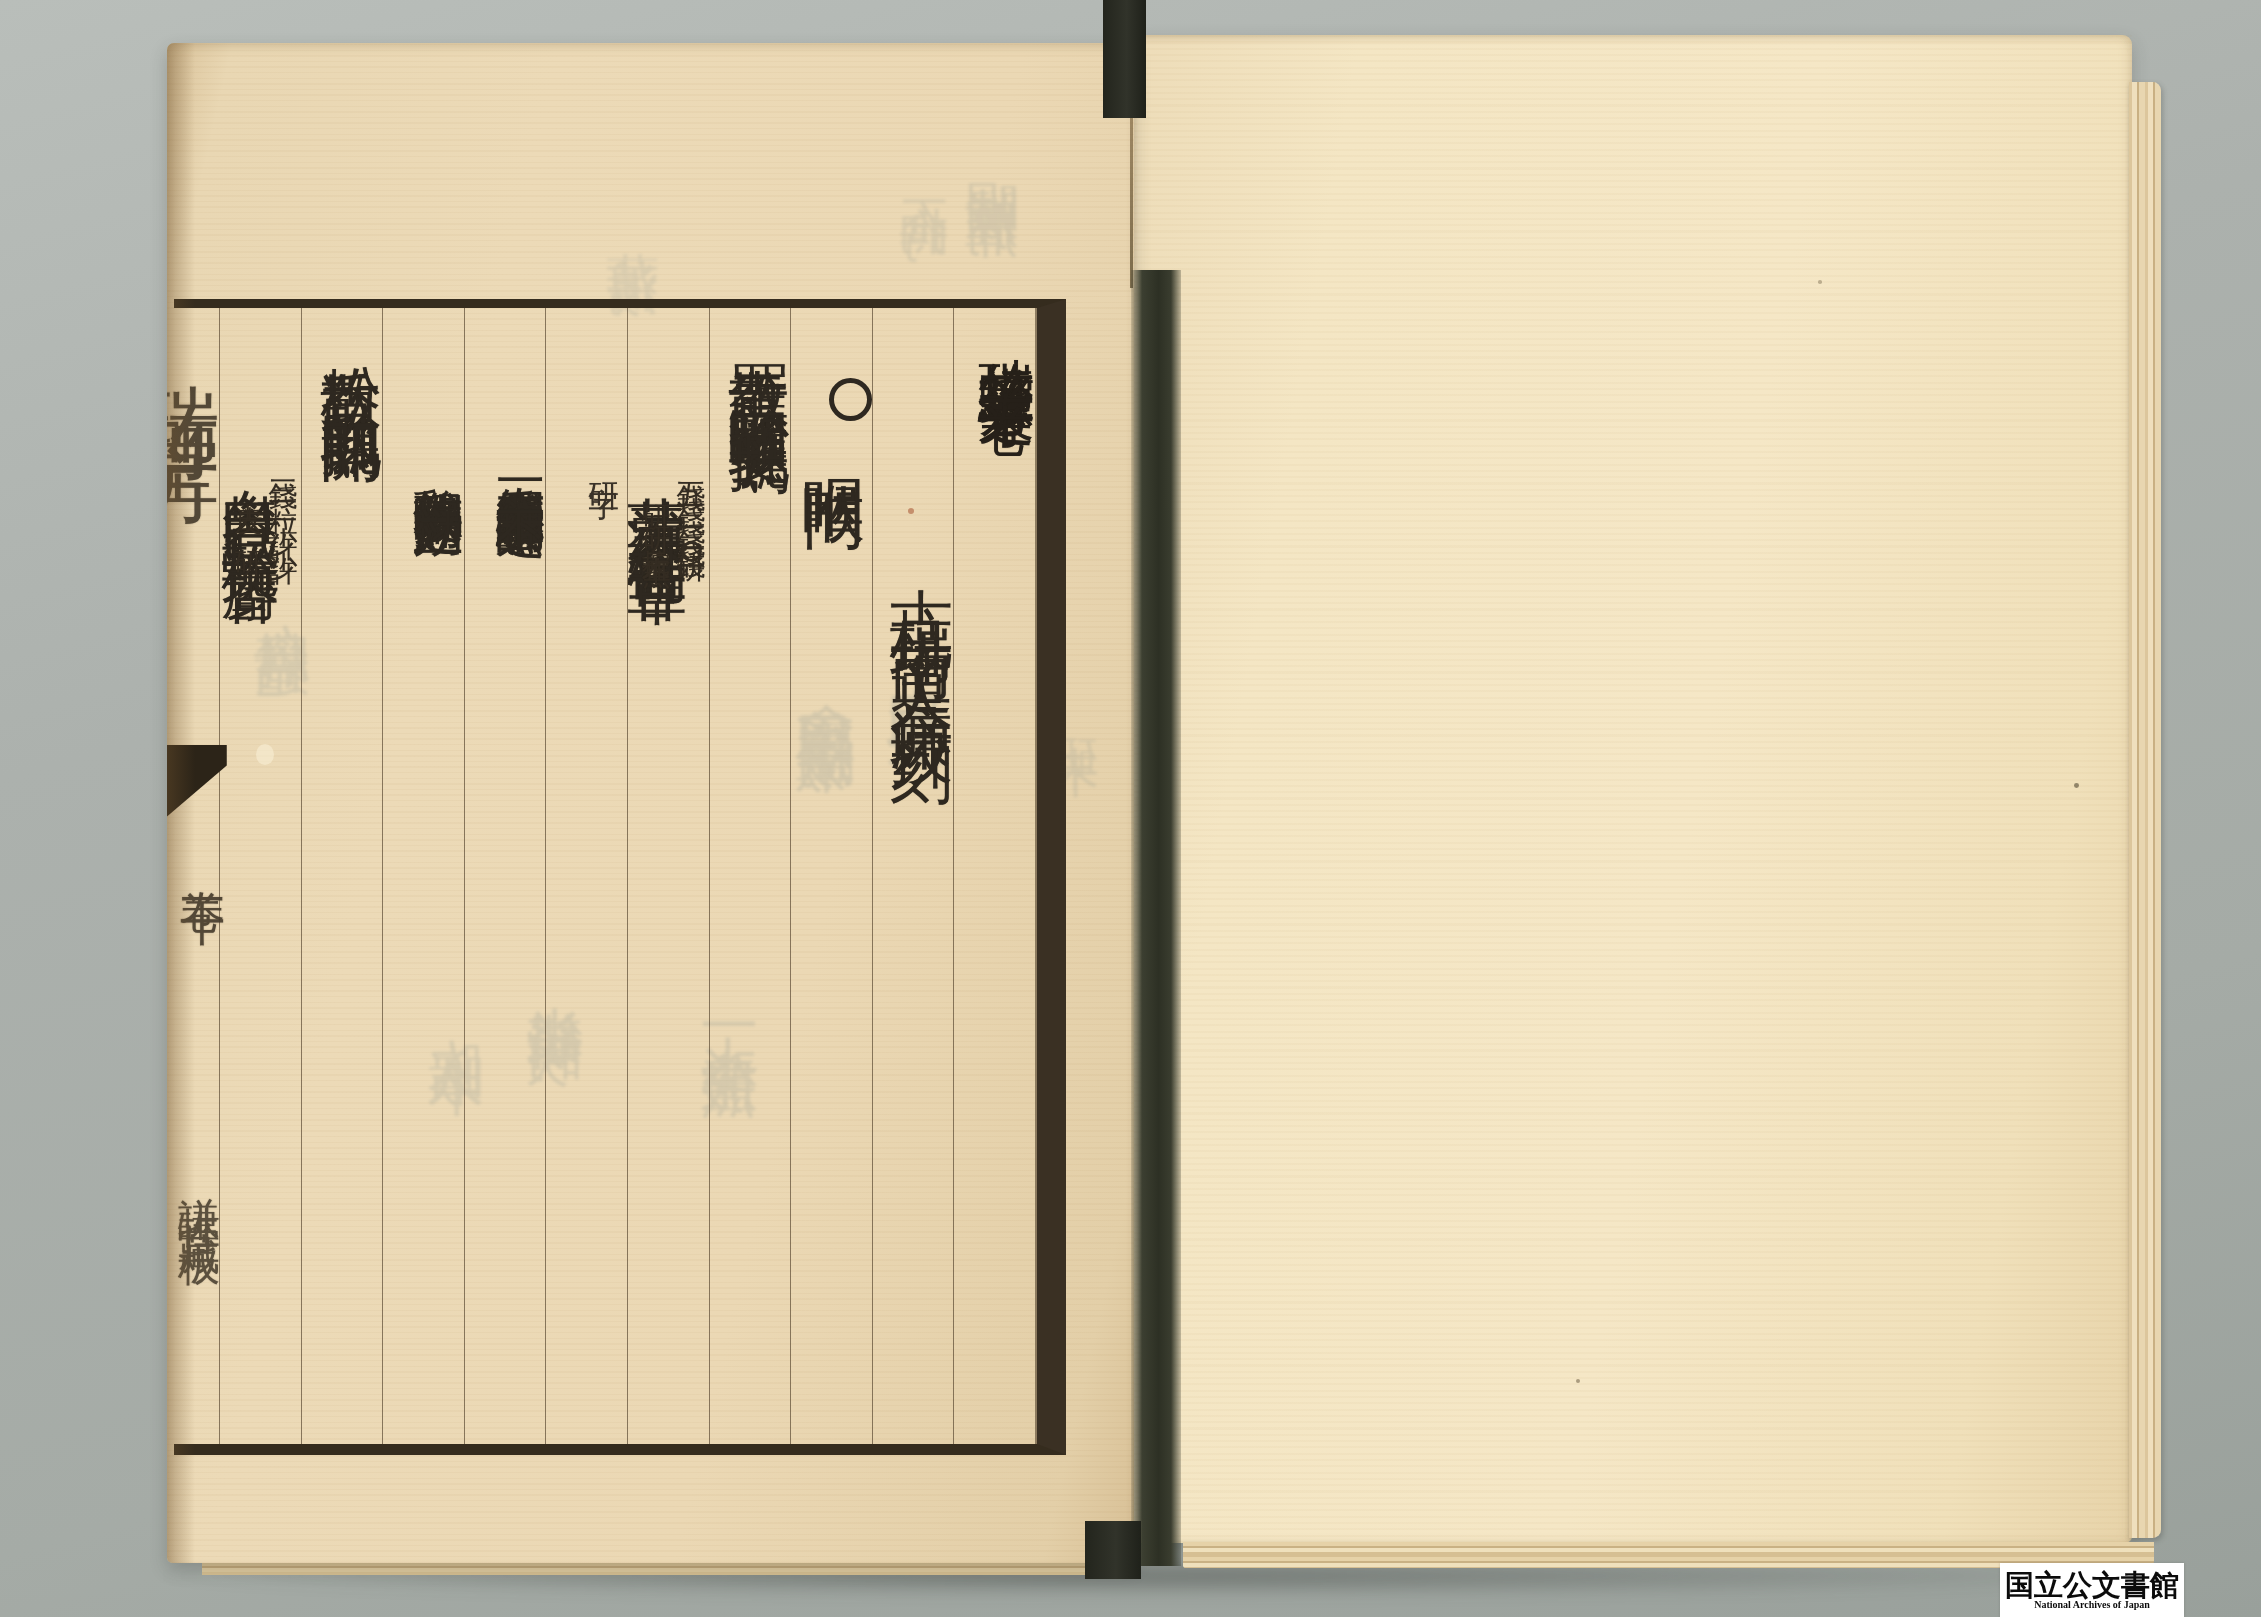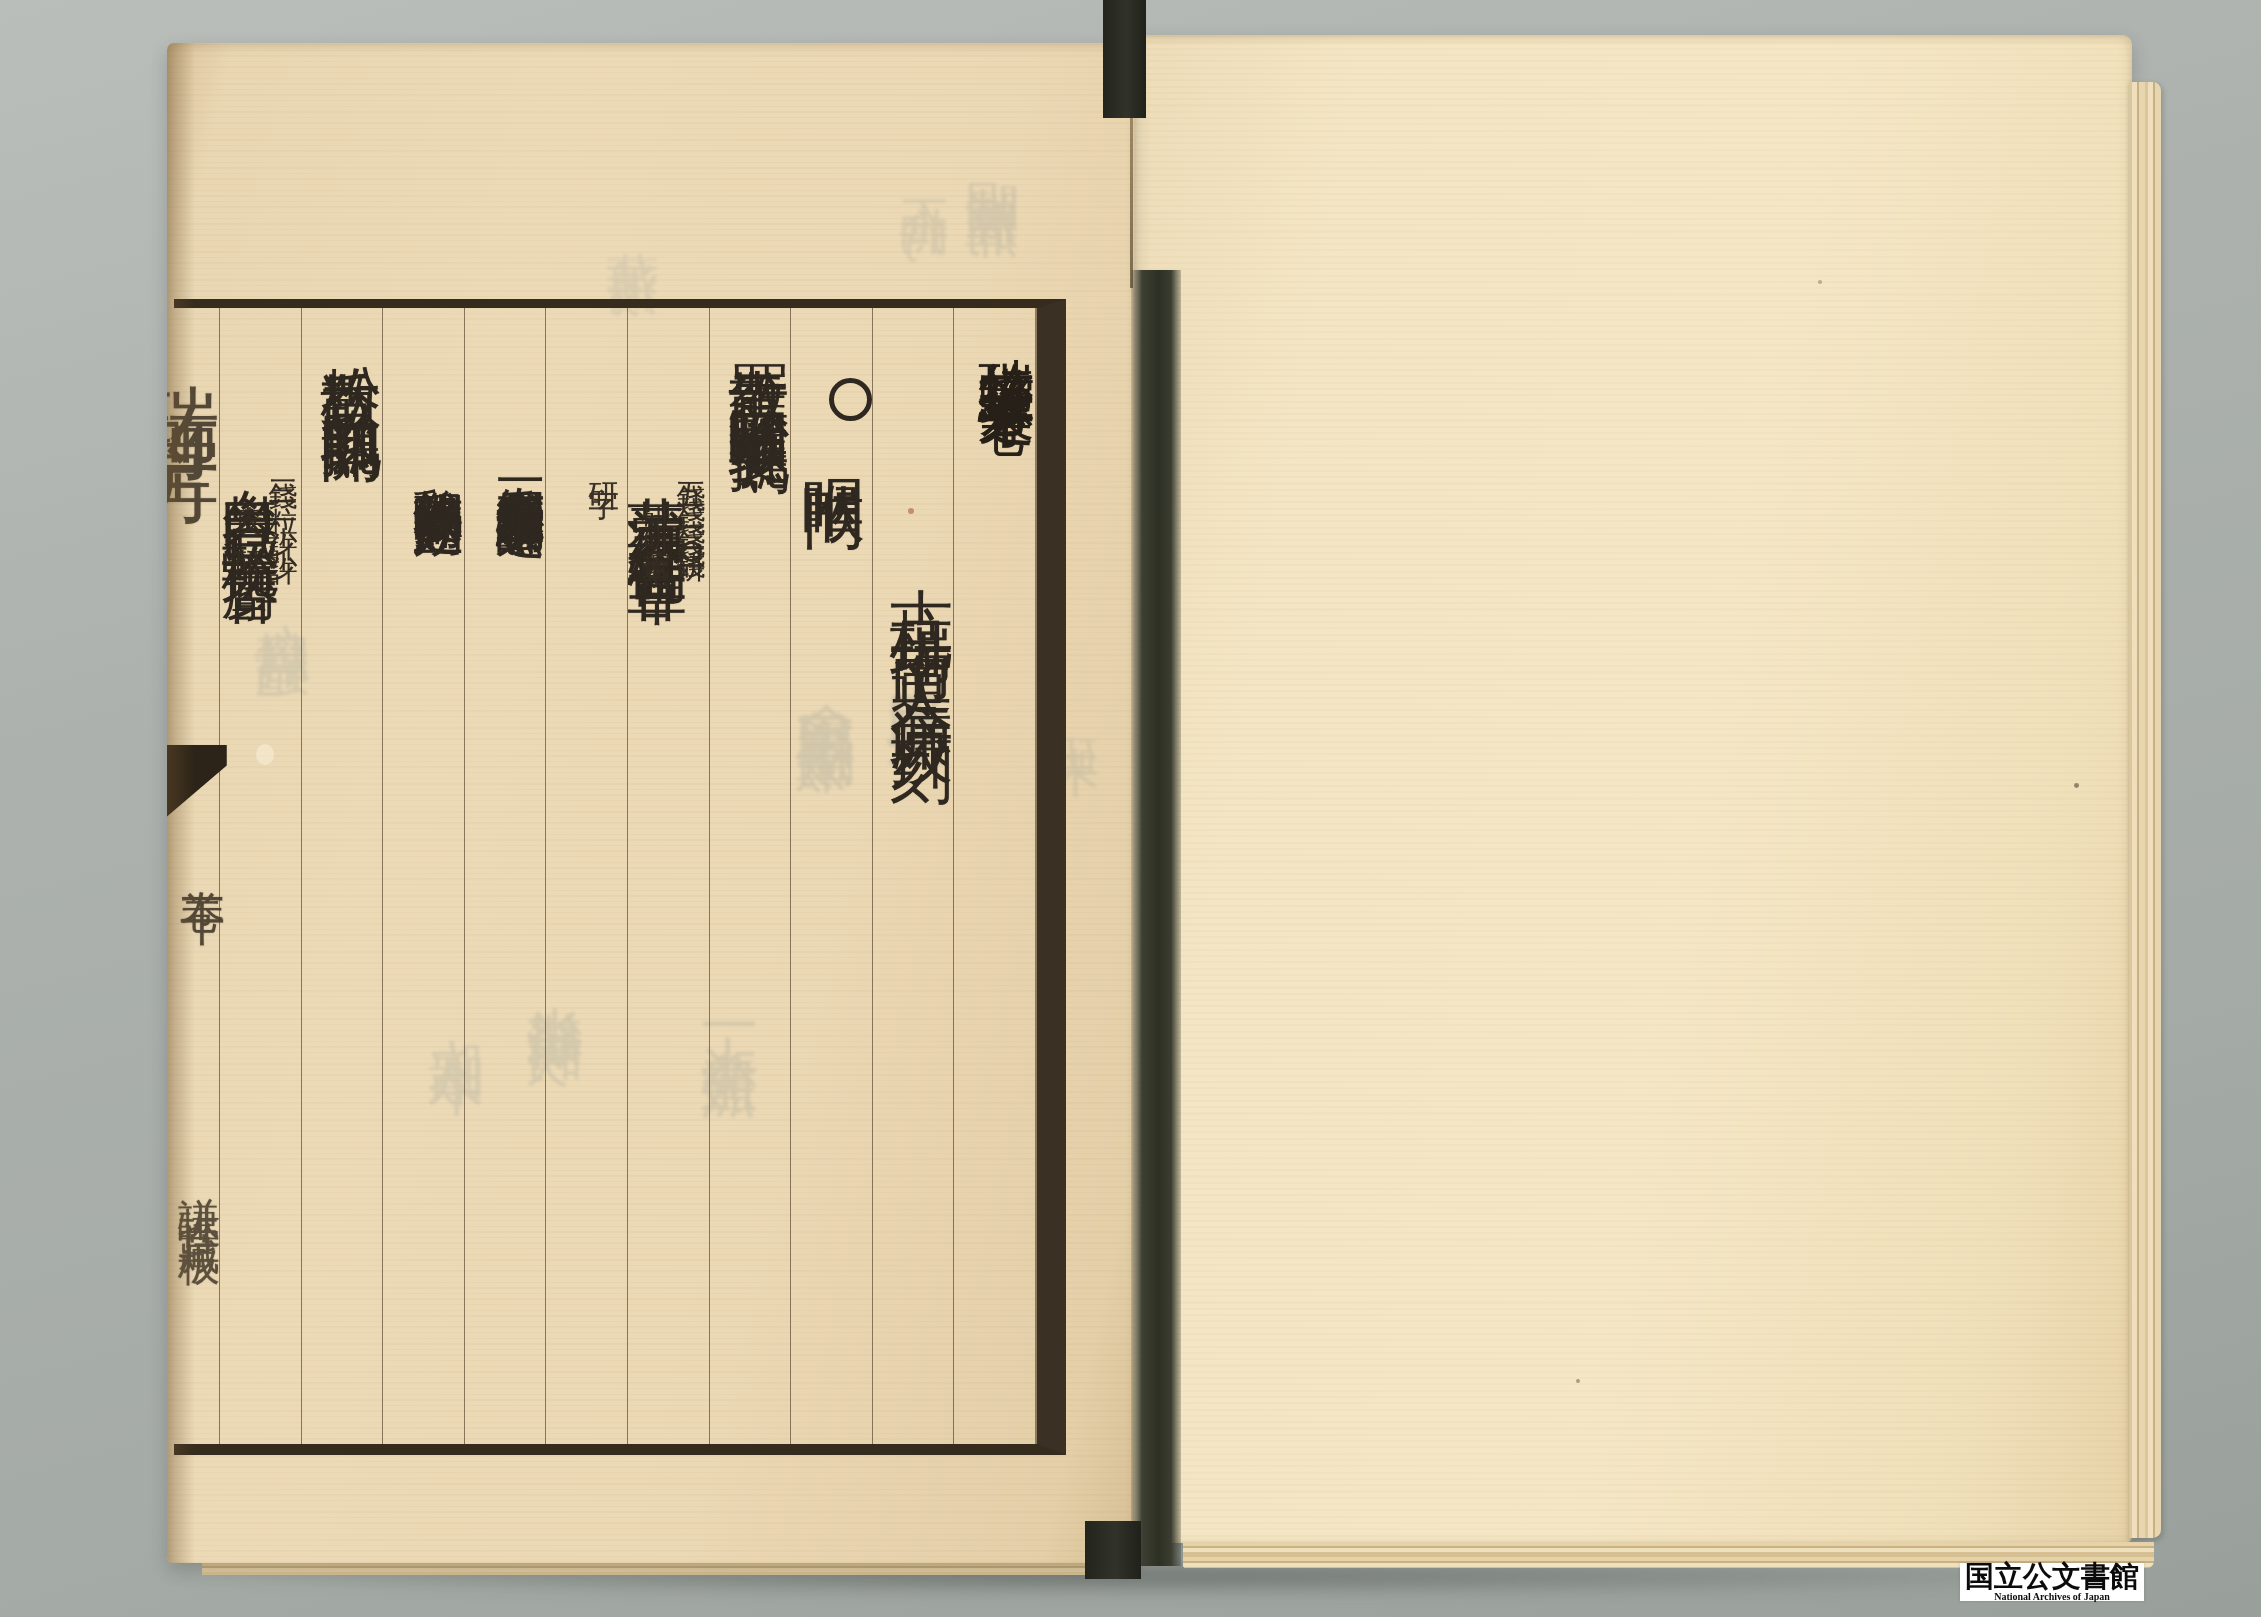--- a/index.html
+++ b/index.html
@@ -80,21 +80,21 @@
   .spine-title{top:11px;left:-40px;width:86px;font-size:81px;letter-spacing:19.5px;}
   .spine-vol{top:547px;left:-12.5px;width:64px;font-size:45px;letter-spacing:11px;}
   .spine-pub{top:854px;left:-32px;width:78px;font-size:42px;letter-spacing:12.5px;opacity:.85;}
   .fishtail{position:absolute;top:437px;left:-8.3px;width:61px;height:79px;background:#2c2418;
     clip-path:polygon(0 0,100% 0,100% 26%,0 92%);}
   
   .ghost{position:absolute;writing-mode:vertical-rl;text-orientation:upright;line-height:1;
     transform:scaleX(-1);color:#5d7680;filter:blur(1.4px);pointer-events:none;}
   .speck{position:absolute;border-radius:50%;}
   
-  .watermark{position:absolute;left:1960px;top:1563px;width:184px;height:38px;background:#ffffff;
+  .watermark{position:absolute;left:2000px;top:1563px;width:184px;height:55px;background:#ffffff;
     display:flex;flex-direction:column;align-items:center;justify-content:center;gap:0.7px;
     box-shadow:0 0 2.8px rgba(0,0,0,.15);}
   .wm-jp{font-family:"DejaVu Serif","Liberation Serif",serif;font-weight:bold;font-size:29px;
     line-height:1;color:#0b0b0b;letter-spacing:0;white-space:nowrap;}
   .wm-en{font-family:"Liberation Serif","DejaVu Serif",serif;font-weight:bold;font-size:10px;
     line-height:1;color:#0b0b0b;white-space:nowrap;}
 </style>
 </head>
 <body>
 

